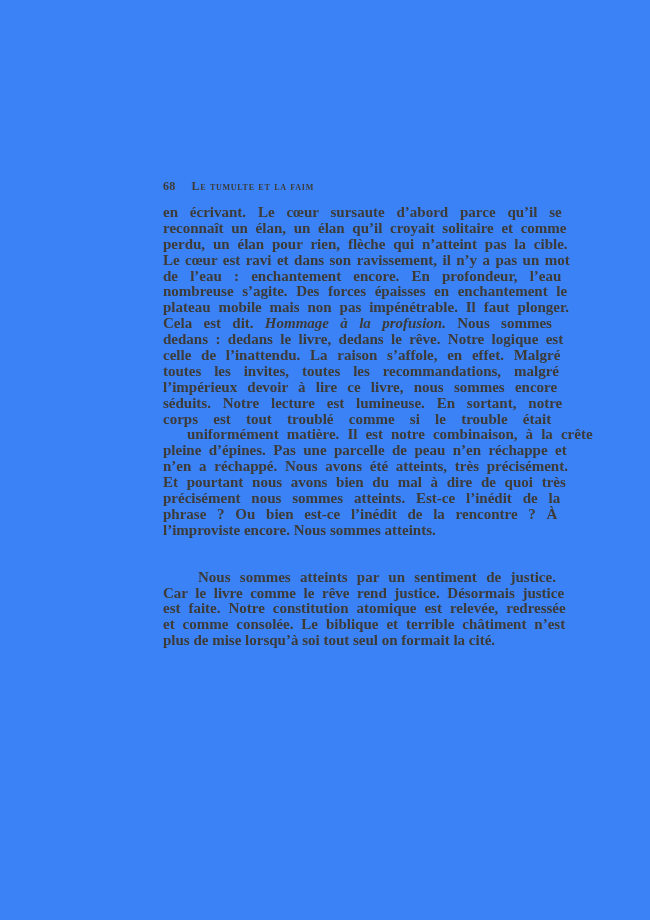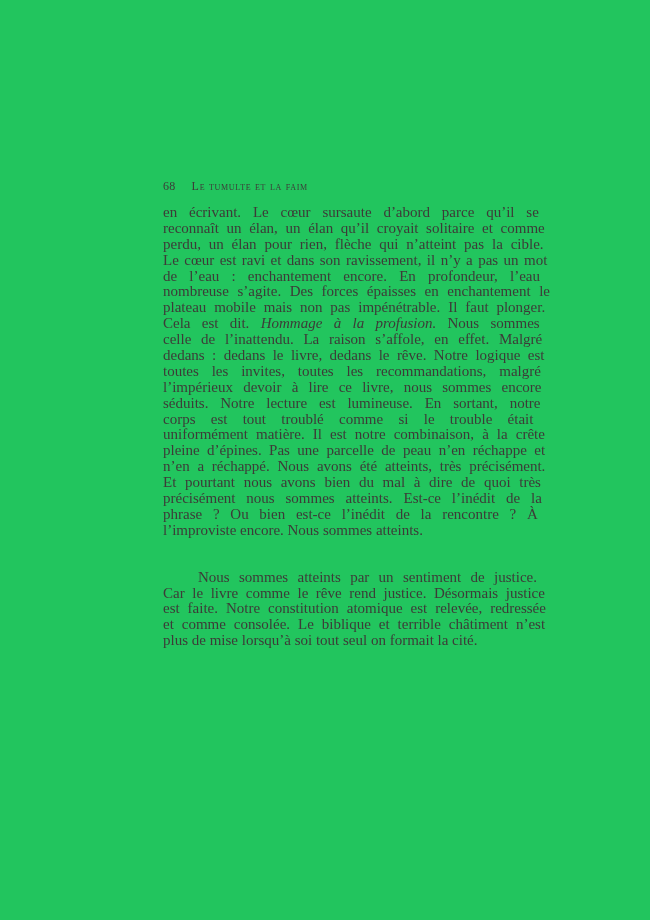--- a/index.html
+++ b/index.html
@@ -52,42 +52,42 @@
   .line.indent {
     padding-left: 35px;
   }
   .italic {
     font-style: italic;
   }
 </style>
 </head>
 <body>
 
-<div class="page" style="background: #22c55e; color: rgb(61, 59, 56);">
+<div class="page" style="background: #3b82f6; color: rgb(61, 59, 56); font-weight: bold;">
   <div class="header">
     <span class="pagenum">68</span>
     <span class="runtitle">Le tumulte et la faim</span>
   </div>
   <div class="bodytext" id="bodytext">
       <div class="paragraph">
         <div class="line"><span class="measure" style="word-spacing: 8.0918px;"><span>en écrivant. Le cœur sursaute d’abord parce qu’il se</span></span></div>
         <div class="line"><span class="measure" style="word-spacing: 3.91146px;"><span>reconnaît un élan, un élan qu’il croyait solitaire et comme</span></span></div>
         <div class="line"><span class="measure" style="word-spacing: 4.11094px;"><span>perdu, un élan pour rien, flèche qui n’atteint pas la cible.</span></span></div>
         <div class="line"><span class="measure" style="word-spacing: 1.69111px;"><span>Le cœur est ravi et dans son ravissement, il n’y a pas un mot</span></span></div>
         <div class="line"><span class="measure" style="word-spacing: 8.42857px;"><span>de l’eau : enchantement encore. En profondeur, l’eau</span></span></div>
         <div class="line"><span class="measure" style="word-spacing: 4.83036px;"><span>nombreuse s’agite. Des forces épaisses en enchantement le</span></span></div>
         <div class="line"><span class="measure" style="word-spacing: 4.13867px;"><span>plateau mobile mais non pas impénétrable. Il faut plonger.</span></span></div>
         <div class="line"><span class="measure" style="word-spacing: 7.56836px;"><span>Cela est dit. </span><span class="italic">Hommage à la profusion.</span><span> Nous sommes</span></span></div>
+        <div class="line"><span class="measure" style="word-spacing: 3.65937px;"><span>dedans : dedans le livre, dedans le rêve. Notre logique est</span></span></div>
         <div class="line"><span class="measure" style="word-spacing: 5.98047px;"><span>celle de l’inattendu. La raison s’affole, en effet. Malgré</span></span></div>
-        <div class="line"><span class="measure" style="word-spacing: 3.65937px;"><span>dedans : dedans le livre, dedans le rêve. Notre logique est</span></span></div>
         <div class="line"><span class="measure" style="word-spacing: 9.10156px;"><span>toutes les invites, toutes les recommandations, malgré</span></span></div>
         <div class="line"><span class="measure" style="word-spacing: 6.43945px;"><span>l’impérieux devoir à lire ce livre, nous sommes encore</span></span></div>
         <div class="line"><span class="measure" style="word-spacing: 8.10045px;"><span>séduits. Notre lecture est lumineuse. En sortant, notre</span></span></div>
         <div class="line"><span class="measure" style="word-spacing: 11.5137px;"><span>corps est tout troublé comme si le trouble était</span></span></div>
-        <div class="line"><span class="measure" style="word-spacing: 4.31445px;"><span>uniformément matière. Il est notre combinaison, à la crête</span></span></div>
+        <div class="line"><span class="measure" style="word-spacing: 4.31445px; margin-left: 24px;"><span>uniformément matière. Il est notre combinaison, à la crête</span></span></div>
         <div class="line"><span class="measure" style="word-spacing: 3.68403px;"><span>pleine d’épines. Pas une parcelle de peau n’en réchappe et</span></span></div>
         <div class="line"><span class="measure" style="word-spacing: 4.01172px;"><span>n’en a réchappé. Nous avons été atteints, très précisément.</span></span></div>
         <div class="line"><span class="measure" style="word-spacing: 4.93324px;"><span>Et pourtant nous avons bien du mal à dire de quoi très</span></span></div>
         <div class="line"><span class="measure" style="word-spacing: 7.10938px;"><span>précisément nous sommes atteints. Est-ce l’inédit de la</span></span></div>
         <div class="line"><span class="measure" style="word-spacing: 6.99375px;"><span>phrase ? Ou bien est-ce l’inédit de la rencontre ? À</span></span></div>
         <div class="line last"><span class="measure"><span>l’improviste encore. Nous sommes atteints.</span></span></div>
       </div>
       <div class="paragraph section-break">
         <div class="line indent"><span class="measure" style="word-spacing: 5.57589px;"><span>Nous sommes atteints par un sentiment de justice.</span></span></div>
         <div class="line"><span class="measure" style="word-spacing: 3.83507px;"><span>Car le livre comme le rêve rend justice. Désormais justice</span></span></div>

